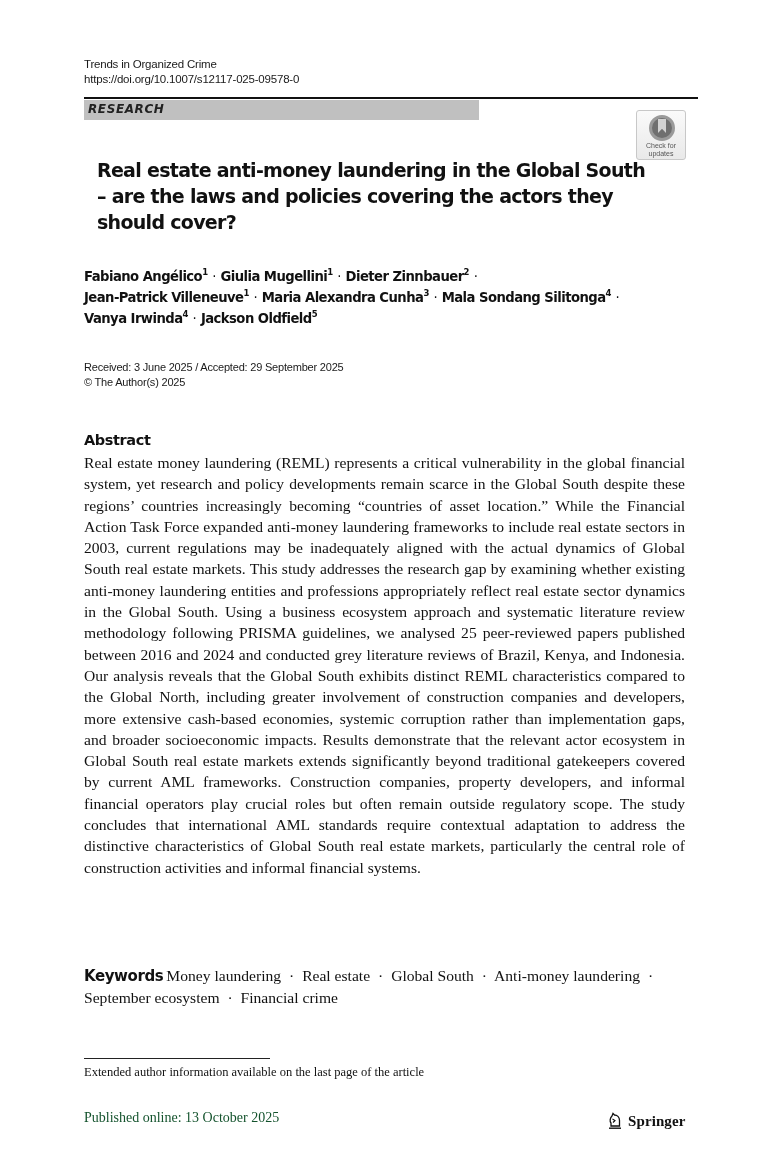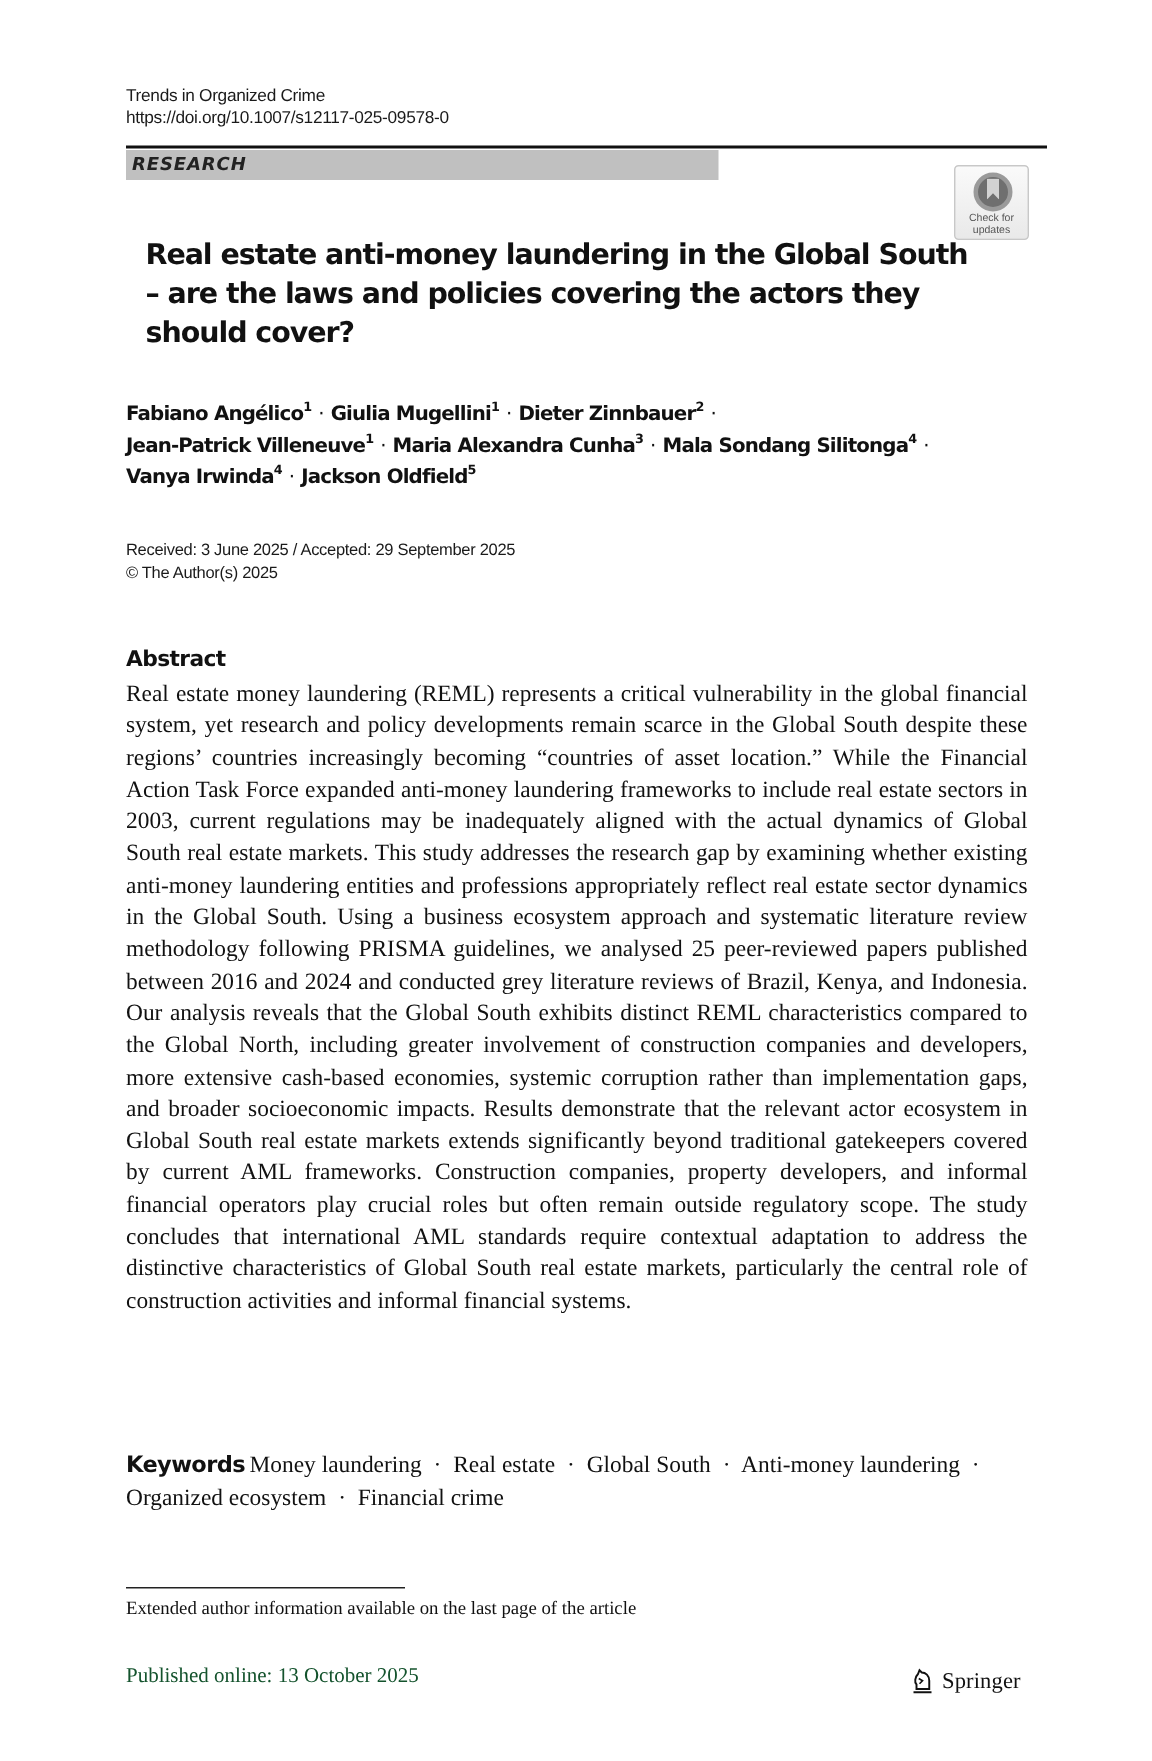--- a/index.html
+++ b/index.html
@@ -32,21 +32,21 @@
     .keywords .kw-label { font-family: "DejaVu Sans", sans-serif; font-weight: bold; font-size: 15px; letter-spacing: -0.4px; margin-right: 3px; }
     .keywords .dot { padding: 0 4px; }
 
     .footnote-rule { position: absolute; left: 84px; top: 1058px; width: 186px; height: 1px; background: #222; }
     .footnote { position: absolute; left: 84px; top: 1065px; font-family: "Liberation Serif", serif; font-size: 12.5px; color: #111; }
 
     .published { position: absolute; left: 84px; top: 1110px; font-family: "Liberation Serif", serif; font-size: 14px; color: #14532d; }
 
     .springer { position: absolute; left: 607px; top: 1112px; display: flex; align-items: center; gap: 5px; }
     .springer svg { width: 16px; height: 18px; }
-    .springer .springer-text { font-family: "Liberation Serif", serif; font-weight: normal; font-size: 15px; color: #111; letter-spacing: 0.1px; }
+    .springer .springer-text { font-family: "Liberation Serif", serif; font-weight: bold; font-size: 15px; color: #111; letter-spacing: 0.1px; }
   </style>
 </head>
 <body>
 
 <div class="journal-block">
   <div>Trends in Organized Crime</div>
   <div>https://doi.org/10.1007/s12117-025-09578-0</div>
 </div>
 
 <div class="top-rule"></div>
@@ -68,21 +68,21 @@
 
 <div class="dates">
   <div>Received: 3 June 2025 / Accepted: 29 September 2025</div>
   <div>© The Author(s) 2025</div>
 </div>
 
 <h2 class="abstract-heading">Abstract</h2>
 <p class="abstract-body">Real estate money laundering (REML) represents a critical vulnerability in the global financial system, yet research and policy developments remain scarce in the Global South despite these regions’ countries increasingly becoming “countries of asset location.” While the Financial Action Task Force expanded anti-money laun­dering frameworks to include real estate sectors in 2003, current regulations may be inadequately aligned with the actual dynamics of Global South real estate markets. This study addresses the research gap by examining whether existing anti-money laundering entities and professions appropriately reflect real estate sector dynamics in the Global South. Using a business ecosystem approach and systematic literature review methodology following PRISMA guidelines, we analysed 25 peer-reviewed papers published between 2016 and 2024 and conducted grey literature reviews of Brazil, Kenya, and Indonesia. Our analysis reveals that the Global South exhibits distinct REML characteristics compared to the Global North, including greater in­volvement of construction companies and developers, more extensive cash-based economies, systemic corruption rather than implementation gaps, and broader so­cioeconomic impacts. Results demonstrate that the relevant actor ecosystem in Global South real estate markets extends significantly beyond traditional gatekeep­ers covered by current AML frameworks. Construction companies, property devel­opers, and informal financial operators play crucial roles but often remain outside regulatory scope. The study concludes that international AML standards require contextual adaptation to address the distinctive characteristics of Global South real estate markets, particularly the central role of construction activities and informal financial systems.</p>
 
 <div class="keywords">
-  <span class="kw-label">Keywords</span><span id="kw-list"><span>Money laundering</span> <span class="dot">·</span> <span>Real estate</span> <span class="dot">·</span> <span>Global South</span> <span class="dot">·</span> <span>Anti-money laundering</span> <span class="dot">·</span> <span>Organized ecosystem</span> <span class="dot">·</span> <span>Financial crime</span></span>
+  <span class="kw-label">Keywords</span><span id="kw-list"><span>Money laundering</span> <span class="dot">·</span> <span>Real estate</span> <span class="dot">·</span> <span>Global South</span> <span class="dot">·</span> <span>Anti-money laundering</span> <span class="dot">·</span> <span>September ecosystem</span> <span class="dot">·</span> <span>Financial crime</span></span>
 </div>
 
 <div class="footnote-rule"></div>
 <div class="footnote">Extended author information available on the last page of the article</div>
 
 <div class="published">Published online: 13 October 2025</div>
 
 <div class="springer">
   <svg viewBox="0 0 16 18">
     <path d="M4 14 L4 11 C2.5 9.5 3 6 5 4 L6 1.5 L7.5 3 C10 3 12.5 5 12.5 8.5 L12.5 14 Z" fill="none" stroke="#111" stroke-width="1.3"></path>

